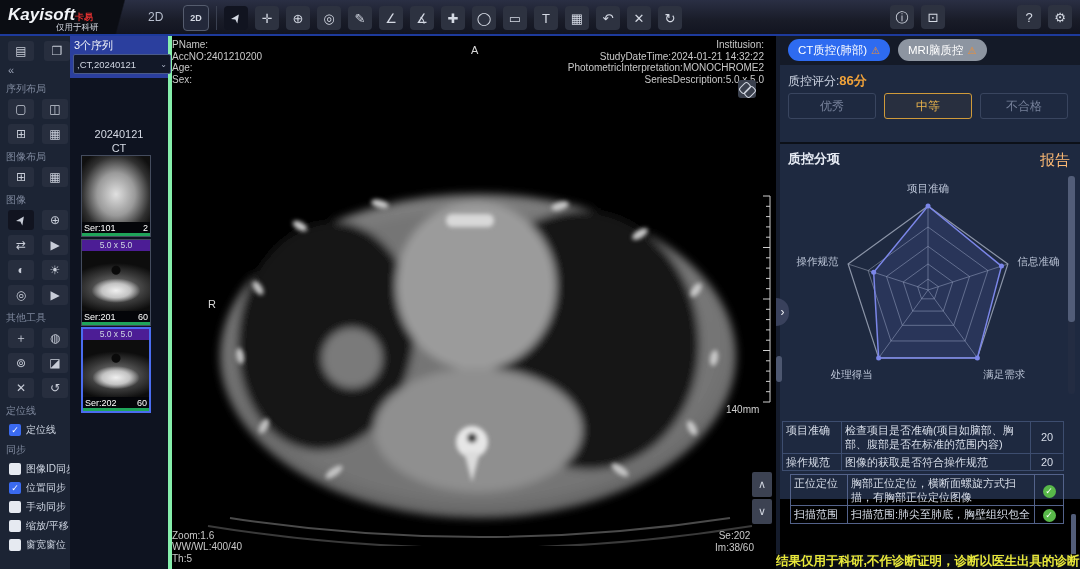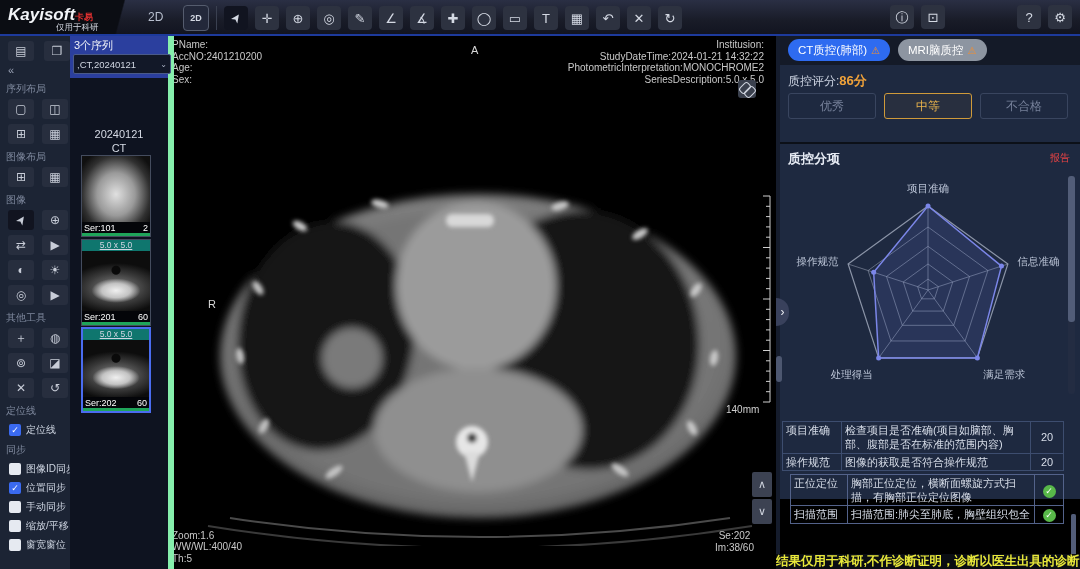--- a/index.html
+++ b/index.html
@@ -30,31 +30,31 @@
   .sb-top{display:flex;gap:10px;padding:5px 0 0 8px;}
   .sb-btn{width:26px;height:20px;border-radius:3px;background:#272e3e;color:#c8cdd8;display:flex;align-items:center;justify-content:center;font-size:12px;cursor:pointer;}
   .sb-collapse{margin:3px 0 0 8px;font-size:11px;color:#9aa2b5;cursor:pointer;}
   .sec-label{margin:6px 0 2px 6px;font-size:10px;color:#7f899e;}
   .igrid{display:grid;grid-template-columns:26px 26px;gap:5px 8px;padding:1px 0 0 8px;}
   .cb-row{display:flex;align-items:center;gap:5px;margin:5px 0 0 9px;cursor:pointer;}
   .cb{width:12px;height:12px;border-radius:2px;background:#e6eaf1;font-size:9px;line-height:12px;text-align:center;color:#fff;flex:0 0 auto;}
   .cb.checked{background:#3a6af0;}
   .cb-label{font-size:10px;color:#cfd6e2;white-space:nowrap;}
   
-  .series{position:absolute;left:70px;top:36px;width:98px;height:533px;background:#0e1320;border-right:6px solid #86efac;z-index:20;}
+  .series{position:absolute;left:70px;top:36px;width:98px;height:533px;background:#0e1320;border-right:4px solid #86efac;z-index:20;}
   .series-head{position:absolute;left:0;top:0;width:98px;height:42px;background:#2b3f9e;}
   .series-head-title{position:absolute;left:4px;top:2px;font-size:11px;color:#f0f3f8;}
   .series-dd{position:absolute;left:3px;top:18px;width:90px;height:18px;background:#121828;border:1px solid #4a5a8a;border-radius:2px;
              font-size:9.5px;color:#d0d6e2;display:flex;align-items:center;padding:0 3px;cursor:pointer;}
   .series-dd .dd-val{flex:1;overflow:hidden;white-space:nowrap;}
   .series-dd .dd-chev{font-size:8px;color:#aab2c4;}
   .group-label{position:absolute;left:0;width:98px;text-align:center;font-size:11px;color:#d5dae4;}
   .thumb-card{position:absolute;left:11px;width:70px;background:#0a0e18;border:1px solid #444c5e;box-sizing:border-box;cursor:pointer;}
   .thumb-card.sel{border:2px solid #4a6cf0;}
-  .thumb-label{height:11px;font-size:8.5px;color:#cfd6e2;text-align:center;line-height:11px;background:#0f766e;text-decoration:underline;}
+  .thumb-label{height:11px;font-size:8.5px;color:#cfd6e2;text-align:center;line-height:11px;background:#4c1d95;}
   .thumb-img{width:100%;}
   .thumb-img.scout{background:radial-gradient(ellipse 62% 72% at 50% 58%,#e0e0e0 0%,#9a9a9a 45%,#303030 80%,#101010 100%);}
   .thumb-img.axial{background:
      radial-gradient(circle 5px at 50% 32%, #0a0a0a 0 4px, rgba(0,0,0,0) 5px),
      radial-gradient(ellipse 46% 26% at 50% 66%, #f0f0f0 0%, #c4c4c4 45%, rgba(40,40,40,0) 78%),
      radial-gradient(ellipse 72% 42% at 50% 62%, #8a8a8a 0%, #3a3a3a 60%, #0d0d0d 100%);
      background-color:#0d0d0d;}
   .thumb-ser{height:11px;background:rgba(0,0,0,.6);display:flex;justify-content:space-between;align-items:center;padding:0 2px;font-size:9px;color:#fff;}
   .thumb-green{height:3px;background:#1fa55a;}
   
@@ -87,21 +87,21 @@
   .qc-tab{height:22px;border-radius:11px;padding:0 10px;font-size:11.5px;color:#fff;display:flex;align-items:center;gap:4px;cursor:pointer;background:#8d95a1;white-space:nowrap;}
   .qc-tab.active{background:#2e6bf0;}
   .warn{color:#ef8f35;font-size:10px;}
   .score-row{position:absolute;left:8px;top:36px;font-size:12px;color:#cdd4e2;}
   .score-val{color:#f0a23a;font-weight:bold;font-size:13px;}
   .grade-row{position:absolute;left:8px;top:57px;display:flex;gap:8px;}
   .grade-btn{width:88px;height:26px;border:1px solid #39455f;border-radius:3px;background:transparent;color:#76819a;font-size:12px;display:flex;align-items:center;justify-content:center;cursor:pointer;box-sizing:border-box;}
   .grade-btn.active{border-color:#cf9a3a;color:#e9b34c;background:rgba(207,154,58,.06);}
   .qc-div{position:absolute;left:0;top:106px;width:300px;height:2px;background:#0c1018;}
   .qc-sec-title{position:absolute;left:8px;top:114px;font-size:13px;color:#e6ebf4;font-weight:bold;}
-  .report-link{position:absolute;right:10px;top:115px;font-size:10px;color:#ef4444;cursor:pointer;}
+  .report-link{position:absolute;right:10px;top:115px;font-size:15px;color:#fdba74;cursor:pointer;}
   #radar{position:absolute;left:8px;top:130px;}
   .r-track{position:absolute;left:288px;top:140px;width:7px;height:218px;background:#232c42;border-radius:3px;cursor:pointer;}
   .r-thumb{position:absolute;left:0;top:0;width:7px;height:146px;background:#525d78;border-radius:3px;}
   .qc-table-wrap{position:absolute;left:2px;top:385px;width:284px;}
   table.qct{border-collapse:collapse;width:282px;table-layout:fixed;}
   table.qct td{border:1px solid #3d4d6f;font-size:11px;color:#d8dee9;padding:1px 3px;line-height:1.3;vertical-align:top;}
   table.qct td.item{width:52px;}
   table.qct td.score{width:26px;text-align:center;vertical-align:middle;}
   .subwrap{margin:3px 0 0 8px;width:274px;}
   table.qcsub{border-collapse:collapse;width:274px;table-layout:fixed;}

